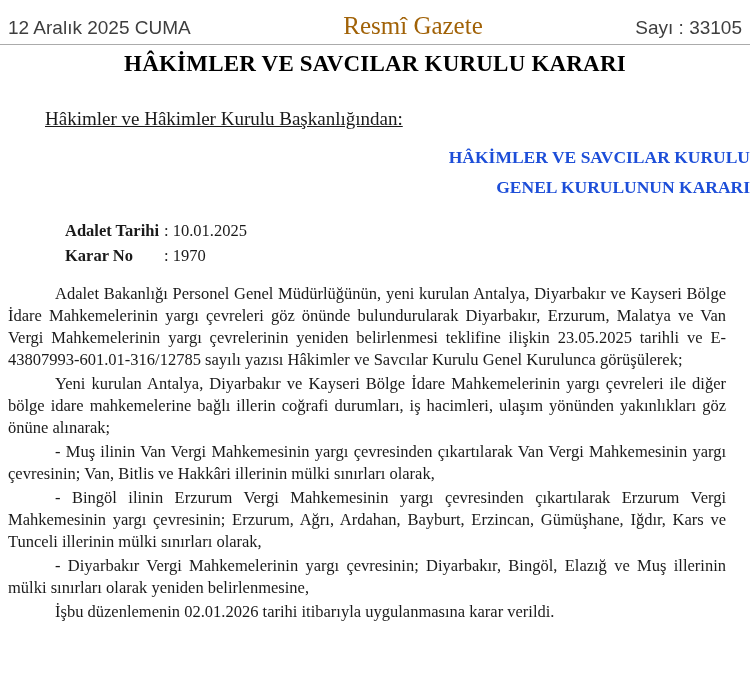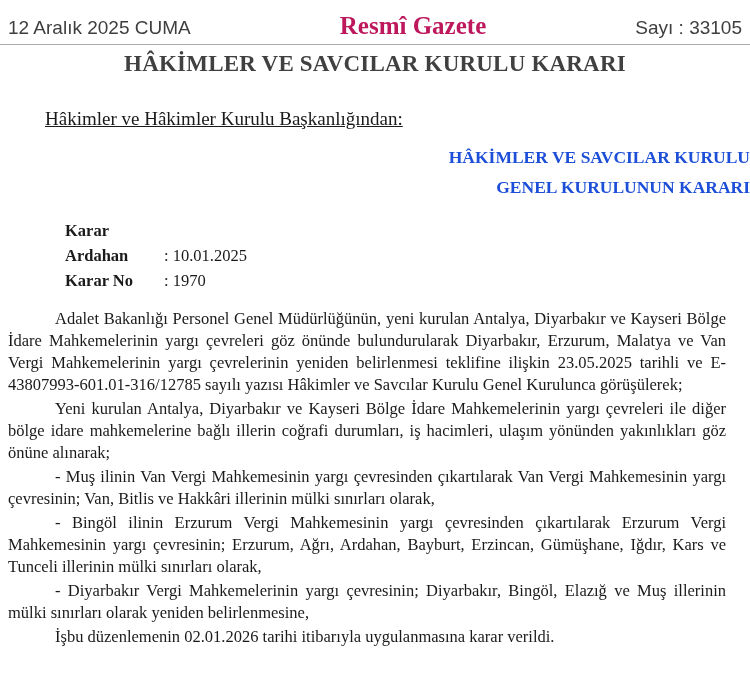--- a/index.html
+++ b/index.html
@@ -21,37 +21,37 @@
     padding: 12px 8px 4px 8px;
   }
   .masthead-date, .masthead-issue {
     font-family: "Liberation Sans", sans-serif;
     font-size: 19px;
     color: #3e3e3e;
   }
   .masthead-title {
     font-size: 25px;
     line-height: 1.1;
-    font-weight: bold;
-    color: #be185d;
+    font-weight: normal;
+    color: #a16207;
   }
   .rule {
     border: none;
     border-top: 1px solid #ababab;
     margin: 0;
   }
 
   
   .main-title {
     margin: 6px 0 0 0;
     text-align: center;
     font-size: 23px;
     line-height: 1.15;
     font-weight: bold;
-    color: #404040;
+    color: #000000;
     letter-spacing: 0.2px;
   }
 
   
   .from-line {
     margin: 31px 0 0 45px;
     font-size: 19px;
     line-height: 22px;
   }
   .from-line span { text-decoration: underline; }
@@ -109,21 +109,21 @@
     <span>Hâkimler ve Hâkimler Kurulu Başkanlığından:</span>
   </div>
 
   <div class="subtitle">
     <div>HÂKİMLER VE SAVCILAR KURULU</div>
     <div>GENEL KURULUNUN KARARI</div>
   </div>
 
   <div class="decision">
     <div class="decision-row">
-      <span class="label">Karar Ardahan</span><span>: 10.01.2025</span>
+      <span class="label">Adalet Tarihi</span><span>: 10.01.2025</span>
     </div>
     <div class="decision-row">
       <span class="label">Karar No</span><span>: 1970</span>
     </div>
   </div>
 
   <main class="body-text">
       <p class="body-par">Adalet Bakanlığı Personel Genel Müdürlüğünün, yeni kurulan Antalya, Diyarbakır ve Kayseri Bölge İdare Mahkemelerinin yargı çevreleri göz önünde bulundurularak Diyarbakır, Erzurum, Malatya ve Van Vergi Mahkemelerinin yargı çevrelerinin yeniden belirlenmesi teklifine ilişkin 23.05.2025 tarihli ve E-43807993-601.01-316/12785 sayılı yazısı Hâkimler ve Savcılar Kurulu Genel Kurulunca görüşülerek;</p>
       <p class="body-par">Yeni kurulan Antalya, Diyarbakır ve Kayseri Bölge İdare Mahkemelerinin yargı çevreleri ile diğer bölge idare mahkemelerine bağlı illerin coğrafi durumları, iş hacimleri, ulaşım yönünden yakınlıkları göz önüne alınarak;</p>
       <p class="body-par">- Muş ilinin Van Vergi Mahkemesinin yargı çevresinden çıkartılarak Van Vergi Mahkemesinin yargı çevresinin; Van, Bitlis ve Hakkâri illerinin mülki sınırları olarak,</p>

